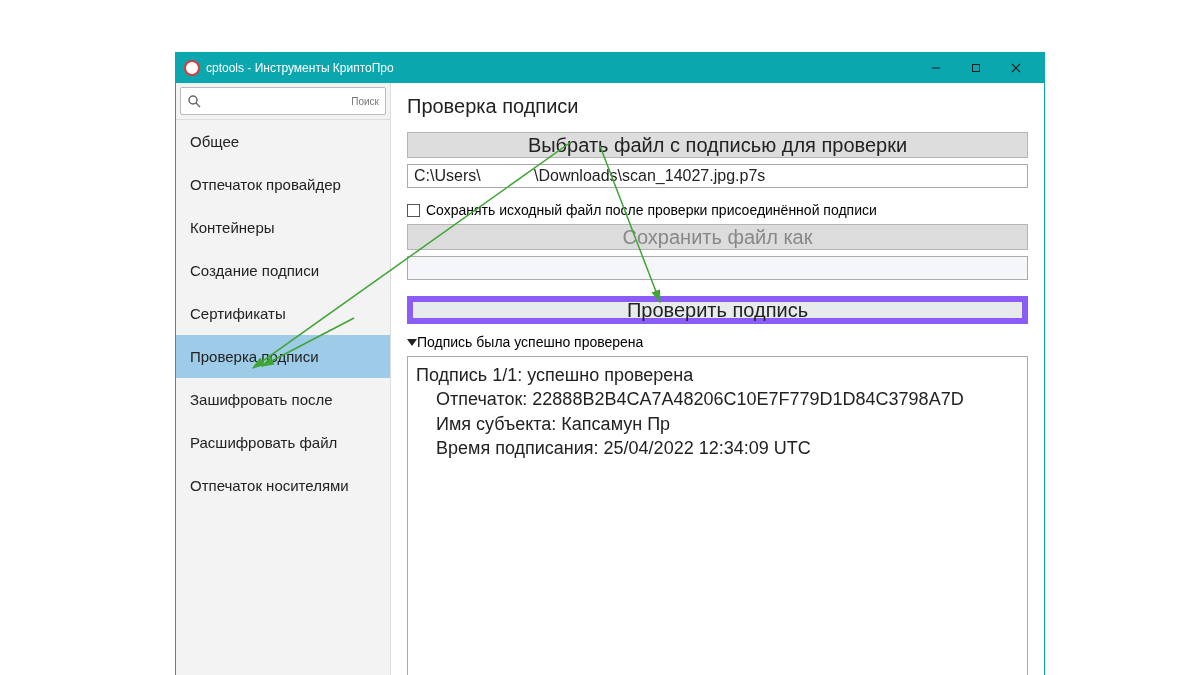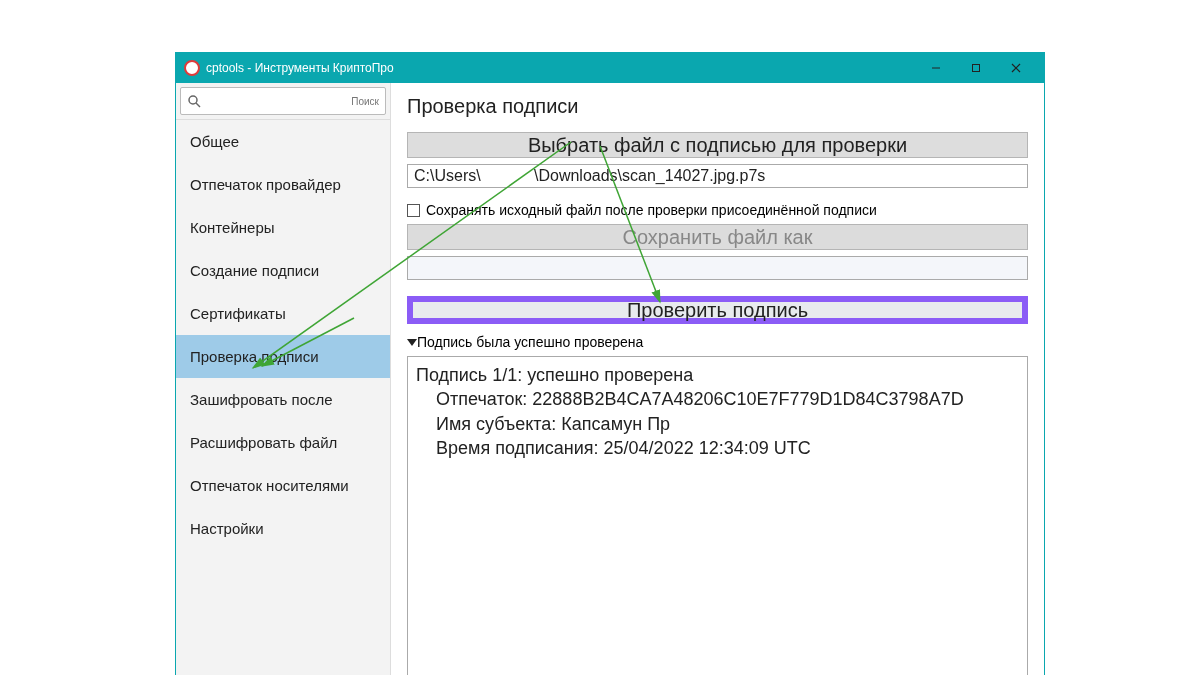--- a/index.html
+++ b/index.html
@@ -252,21 +252,20 @@
       <div class="nav">
         <div class="nav-item">Общее</div>
         <div class="nav-item">Отпечаток провайдер</div>
         <div class="nav-item">Контейнеры</div>
         <div class="nav-item">Создание подписи</div>
         <div class="nav-item">Сертификаты</div>
         <div class="nav-item active">Проверка подписи</div>
         <div class="nav-item">Зашифровать после</div>
         <div class="nav-item">Расшифровать файл</div>
         <div class="nav-item">Отпечаток носителями</div>
-        <div class="nav-item">Настройки</div>
       </div>
       <div class="hide-ext">Скрыть расширенные</div>
     </div>
 
     <div class="content">
       <div class="page-title">Проверка подписи</div>
 
       <div class="row">
         <div class="btn">Выбрать файл с подписью для проверки</div>
       </div>

